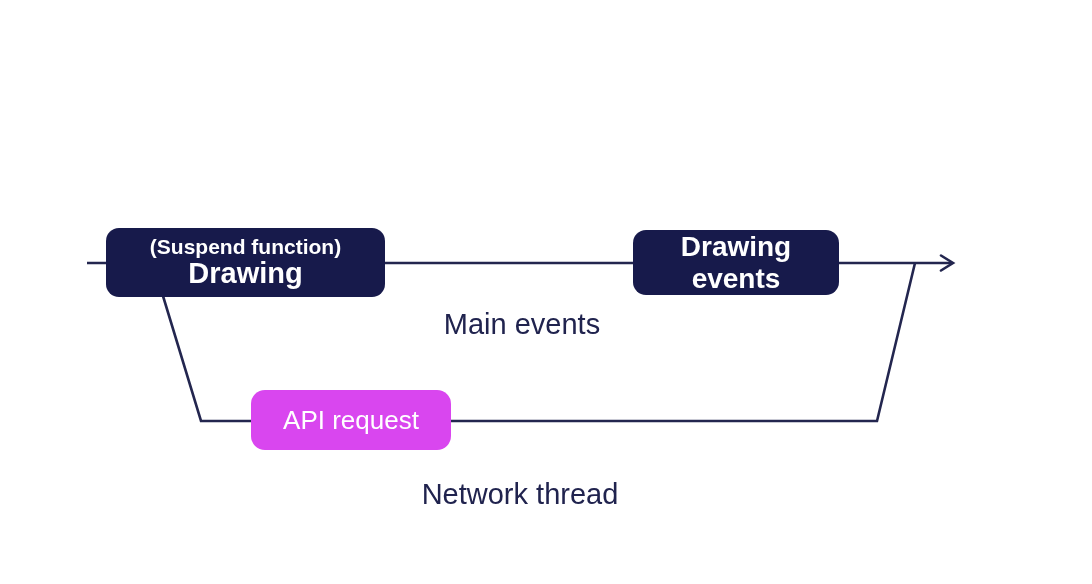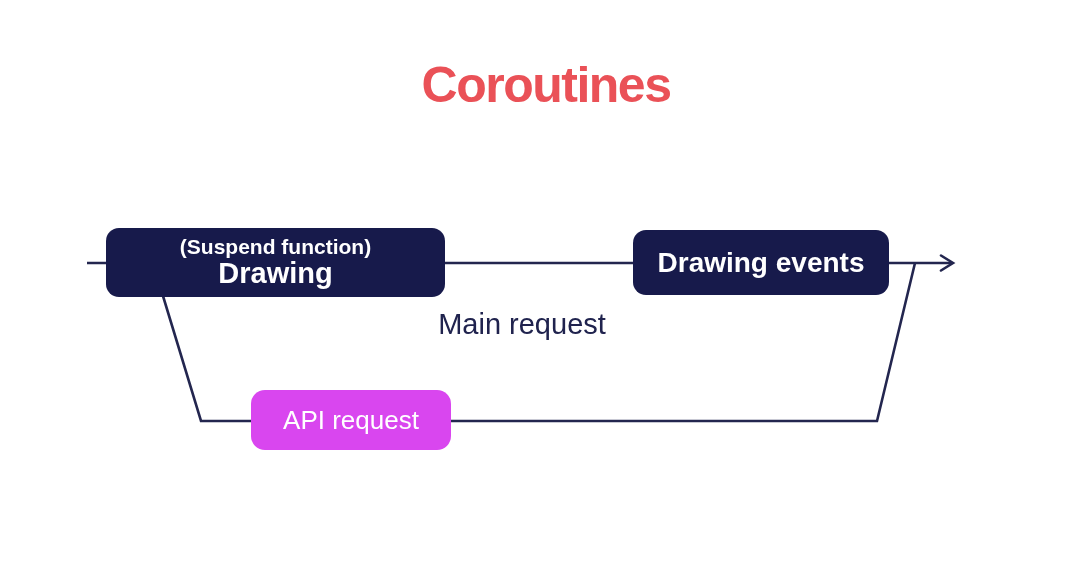--- a/index.html
+++ b/index.html
@@ -42,37 +42,37 @@
     justify-content: center;
     box-sizing: border-box;
     color: #ffffff;
     text-align: center;
   }
   .node.navy { background: #171a4b; border-radius: 13px; }
   .node.coral { background: #d946ef; border-radius: 14px; }
   .request-node {
     left: 106px;
     top: 228px;
-    width: 339px;
+    width: 279px;
     height: 69px;
   }
   .request-subtitle {
     font-size: 21px;
     font-weight: 600;
     line-height: 1.1;
   }
   .request-label {
     font-size: 29px;
     font-weight: 800;
     line-height: 1.1;
   }
   .drawing-node {
     left: 633px;
     top: 230px;
-    width: 256px;
+    width: 206px;
     height: 65px;
   }
   .drawing-label {
     font-size: 28px;
     font-weight: 800;
   }
   .api-node {
     left: 251px;
     top: 390px;
     width: 200px;
@@ -100,31 +100,31 @@
 
   <svg class="lines-svg" viewBox="0 0 1092 584" xmlns="http://www.w3.org/2000/svg">
 
     <polyline points="87,263 951,263" fill="none" stroke="#23264f" stroke-width="2.6"></polyline>
 
     <polyline points="941,255.5 953,263 941,270.5" fill="none" stroke="#23264f" stroke-width="2.6" stroke-linecap="round" stroke-linejoin="miter"></polyline>
 
     <polyline points="163,296 201,421 877,421 915,263" fill="none" stroke="#23264f" stroke-width="2.6" stroke-linejoin="miter"></polyline>
   </svg>
 
-  <h1 class="title">Coroutines</h1>
 
   <div class="node navy request-node">
     <div class="request-subtitle">(Suspend function)</div>
     <div class="request-label">Drawing</div>
   </div>
 
   <div class="node navy drawing-node">
     <div class="drawing-label">Drawing events</div>
   </div>
 
   <div class="node coral api-node">
     <div class="api-label">API request</div>
   </div>
 
-  <div class="thread-label main-thread-label">Main request</div>
+  <div class="thread-label main-thread-label">Main events</div>
 
+  <div class="thread-label network-thread-label">Network thread</div>
 
 </div>
 
 </body></html>

